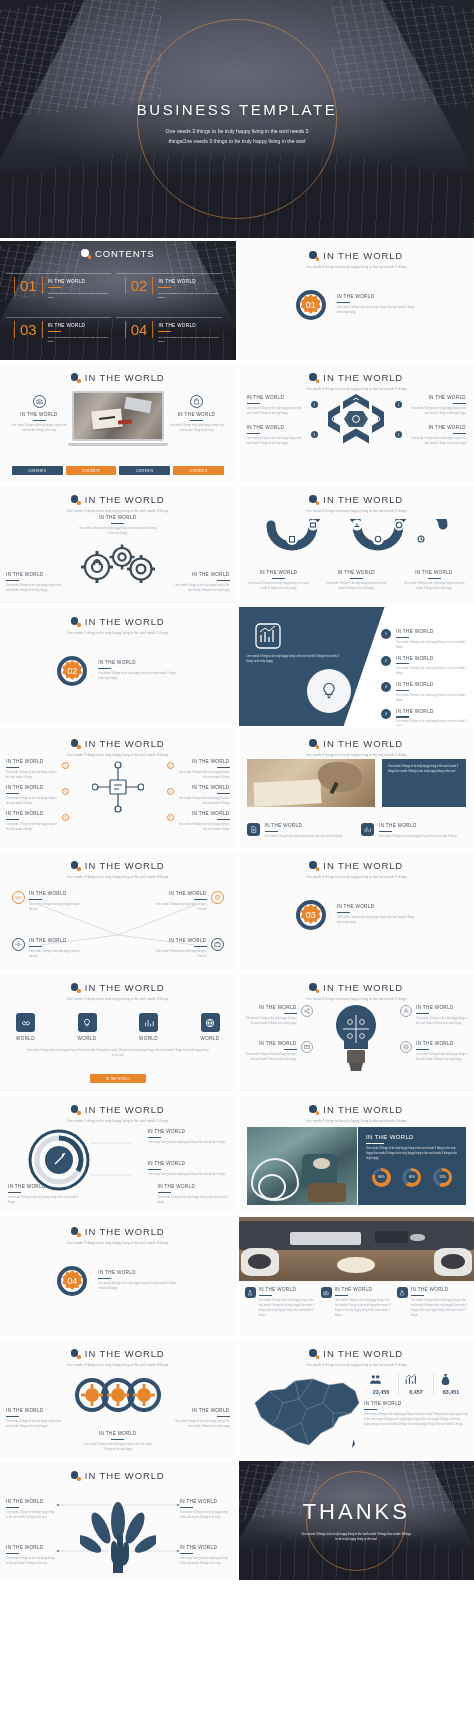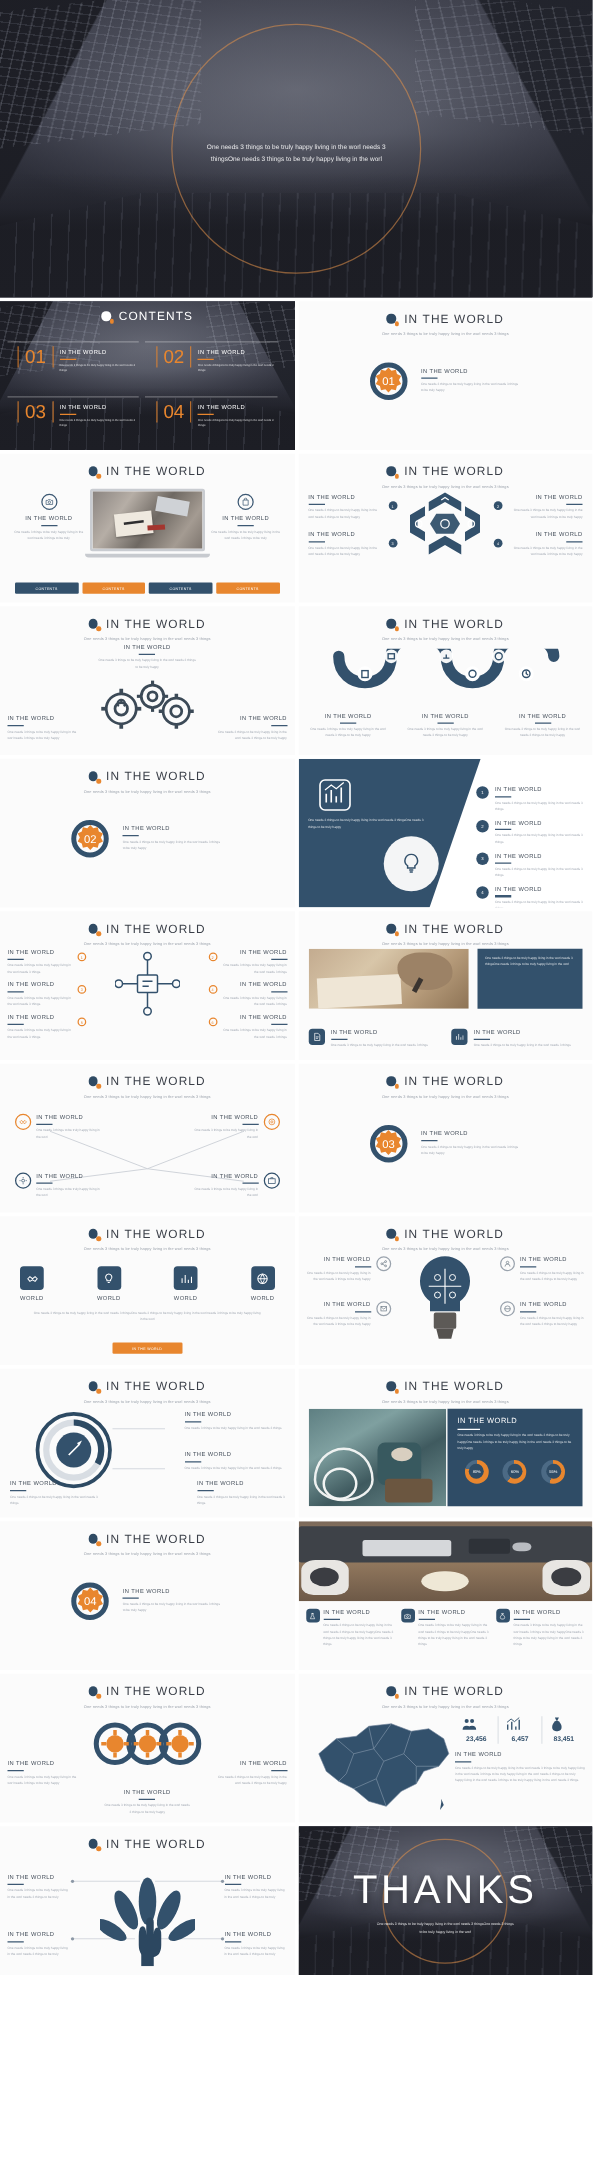--- a/index.html
+++ b/index.html
@@ -62,21 +62,21 @@
     width: 200px; height: 200px; border: 1px solid rgba(226,146,74,0.55); border-radius: 50%;
   }
   .hero-inner { position: absolute; inset: 0; display: flex; flex-direction: column;
     align-items: center; justify-content: center; text-align: center; color: #fff; }
   .hero-year { font-size: 54px; font-weight: 300; letter-spacing: 2px; line-height: 1;
     text-shadow: 0 2px 10px rgba(0,0,0,.45); }
   .hero-sub { font-size: 15px; font-weight: 300; letter-spacing: 2.5px; margin-top: 10px;
     text-shadow: 0 1px 6px rgba(0,0,0,.5); }
   .hero-body { font-size: 5.2px; line-height: 1.9; margin-top: 9px; max-width: 160px;
     color: rgba(255,255,255,.88); }
-  .thanks-title { font-size: 32px; font-weight: 300; letter-spacing: 3px; color: #fff;
+  .thanks-title { font-size: 22px; font-weight: 300; letter-spacing: 3px; color: #fff;
     text-shadow: 0 2px 8px rgba(0,0,0,.5); }
 
   
   .s-head { display: flex; align-items: center; justify-content: center; gap: 5px; padding-top: 9px; }
   .dot-mark { position: relative; width: 9px; height: 9px; }
   .dot-mark .big { position: absolute; left: 0; top: 0; width: 7.5px; height: 7.5px;
     border-radius: 50%; background: #2f4a63; }
   .dot-mark .sm { position: absolute; right: -1px; bottom: -0.5px; width: 3.4px; height: 3.4px;
     border-radius: 50%; background: #e8862e; }
   .s-title { font-size: 9.5px; letter-spacing: .9px; color: #3a3f48; font-weight: 400; }
@@ -131,20 +131,21 @@
 
 <div class="deck">
 
   <div class="hero">
     <div class="city"></div>
     <div class="city-grid"></div>
     <div class="city-grid r"></div>
     <div class="city-floor"></div>
     <div class="hero-ring"></div>
     <div class="hero-inner">
+      <div class="hero-sub">BUSINESS   TEMPLATE</div>
       <div class="hero-body">One needs 3 things to be truly happy living in the worl needs 3 thingsOne needs 3 things to be truly happy living in the worl</div>
     </div>
   </div>
 
   <div class="row">
 
     <div class="slide">
       <div class="city"></div>
       <div class="city-grid"></div>
       <div class="city-grid r"></div>

